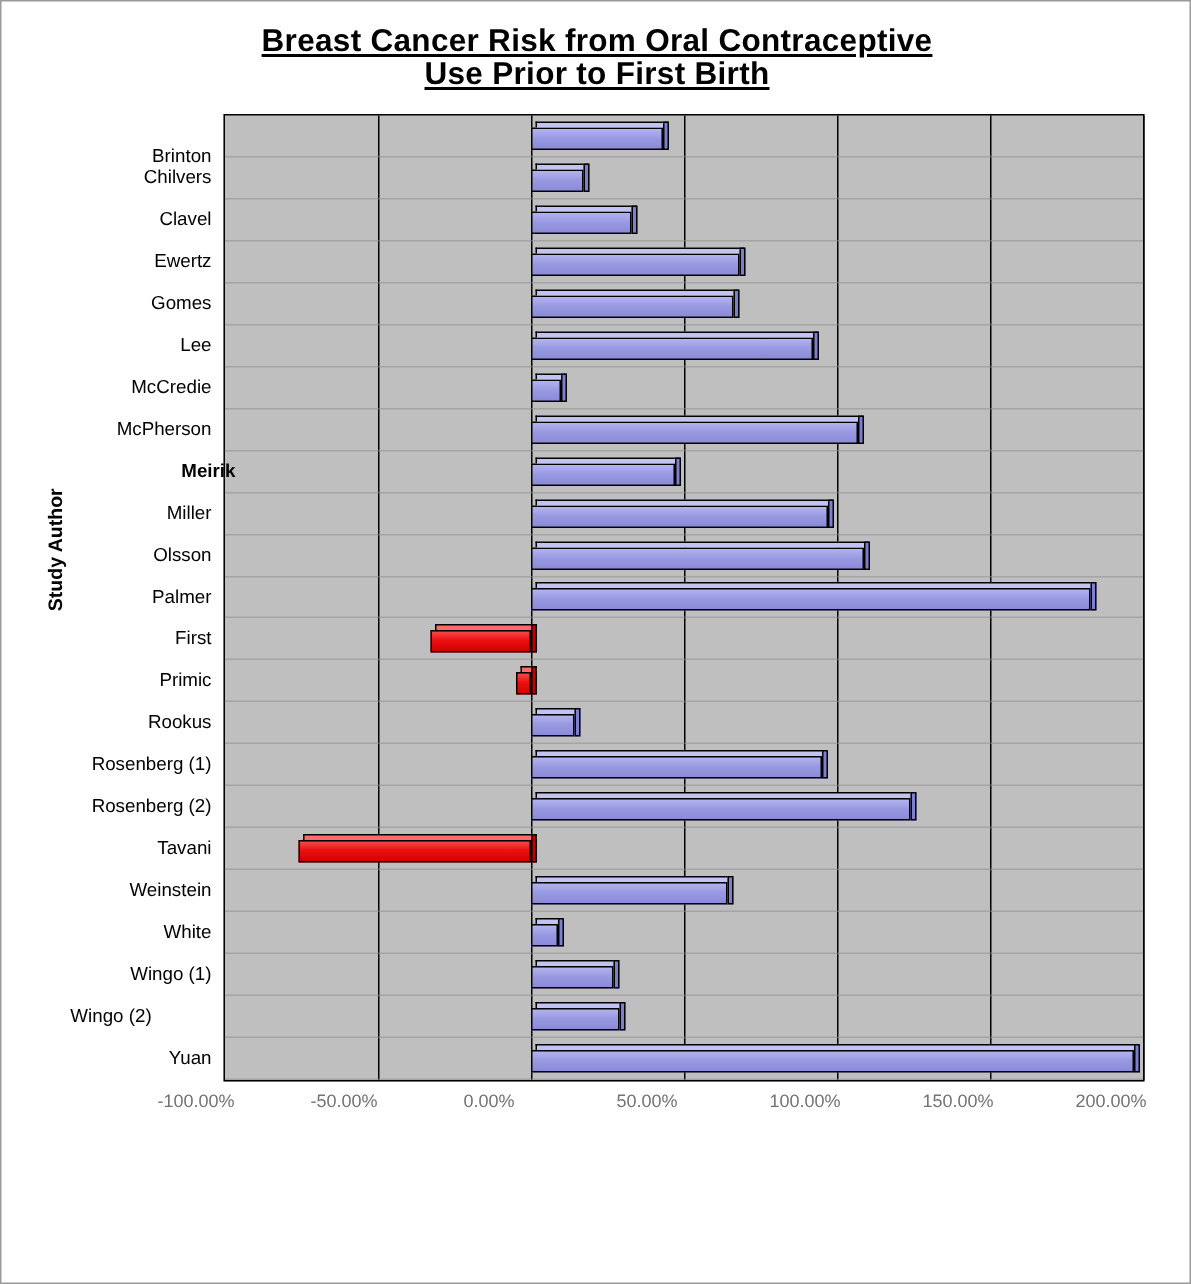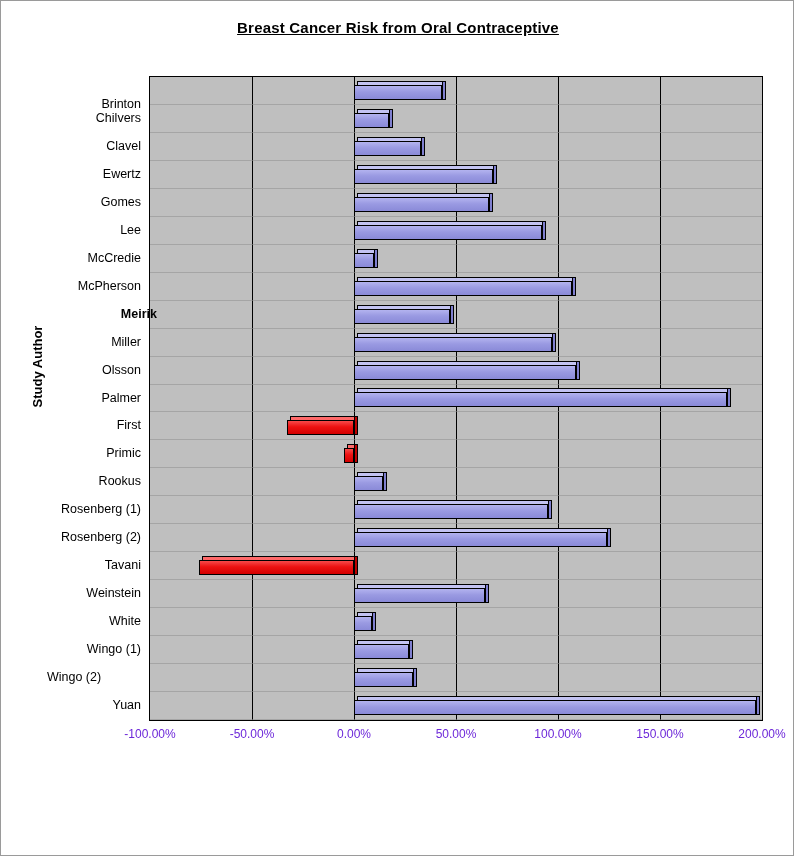--- a/index.html
+++ b/index.html
@@ -26,21 +26,21 @@
   
   .title-block {
     position: absolute;
     left: 0;
     top: 16px;
     width: 794px;
     text-align: center;
   }
   .title-line {
     display: inline-block;
-    font-size: 15px;
+    font-size: 21px;
     font-weight: bold;
     text-decoration: underline;
     line-height: 22px;
     letter-spacing: 0.2px;
   }
 
   
   #plot-area {
     position: absolute;
     left: 148px;
@@ -131,24 +131,23 @@
     color: #000000;
     padding-right: 6px;
     box-sizing: border-box;
   }
 
   
   .xtick {
     position: absolute;
     top: 726px;
     font-size: 12px;
-    text-align: center;
     width: 90px;
     margin-left: -45px;
-    color: #6d28d9;
+    color: #737373;
   }
 
   
   #xlabel {
     position: absolute;
     left: 148px;
     top: 762px;
     width: 614px;
     text-align: center;
     font-size: 13px;
@@ -166,20 +165,21 @@
     transform-origin: center center;
   }
 </style>
 </head>
 <body>
 
 <div id="chart-root">
 
   <div class="title-block">
     <div class="title-line">Breast Cancer Risk from Oral Contraceptive</div><br>
+    <div class="title-line">Use Prior to First Birth</div>
   </div>
 
   <div id="plot-area">
       <div class="gridline" style="left: 102px;"></div>
       <div class="zeroline" style="left: 204px;"></div>
       <div class="gridline" style="left: 306px;"></div>
       <div class="gridline" style="left: 408px;"></div>
       <div class="gridline" style="left: 510px;"></div>
       <div class="gridline" style="left: 612px;"></div>
       <div class="row" style="top: 0px; height: 27.9565px;">

